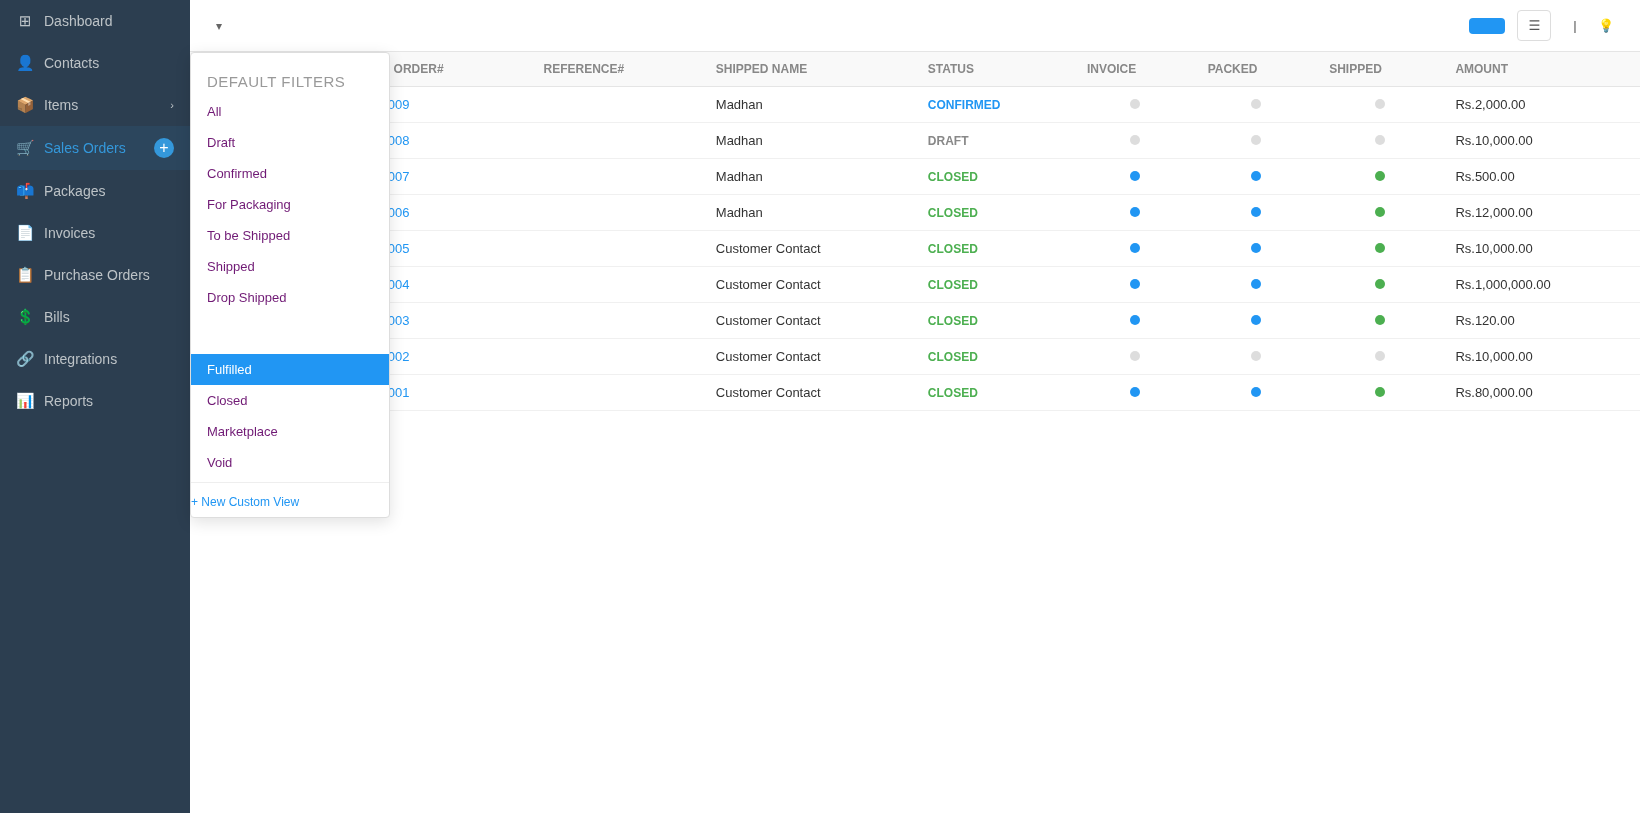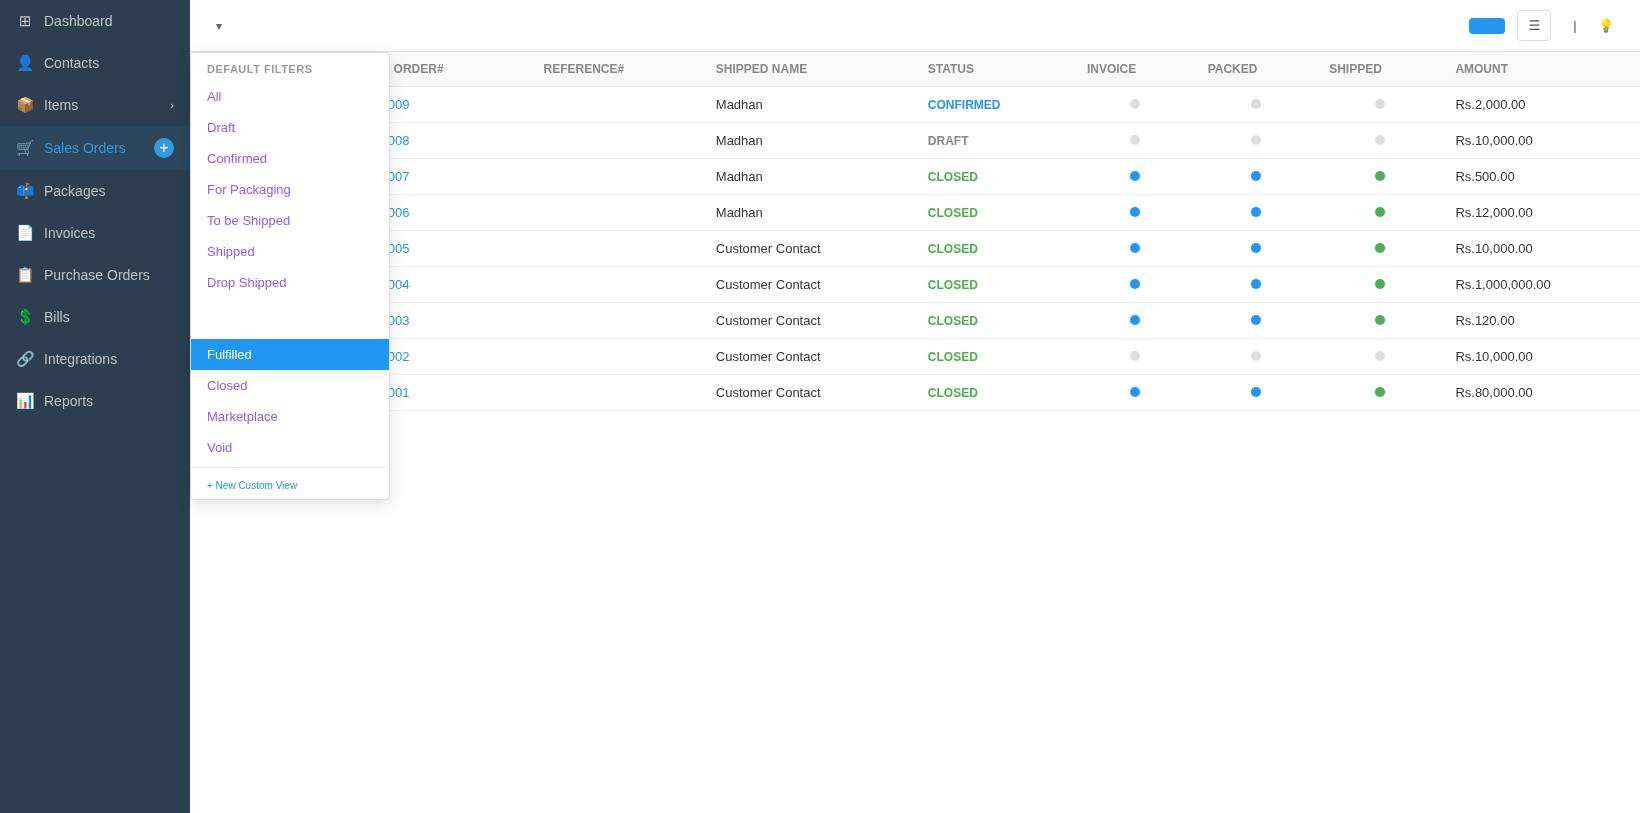--- a/index.html
+++ b/index.html
@@ -88,30 +88,30 @@
     td.center { text-align: center; }
 
     
     .dropdown-overlay {
       position: absolute; top: 52px; left: 190px;
       background: white; border: 1px solid #ddd;
       border-radius: 4px; box-shadow: 0 4px 16px rgba(0,0,0,0.12);
       z-index: 100; min-width: 200px;
     }
     .dropdown-section-label {
-      padding: 10px 16px 6px; font-size: 11px; font-weight: 700;
+      padding: 20px 16px 6px; font-size: 15px; font-weight: 400;
       color: #999; letter-spacing: 0.5px; text-transform: uppercase;
     }
     .dropdown-item {
-      padding: 8px 16px; cursor: pointer; font-size: 13px; color: #8b5cf6;
+      padding: 8px 16px; cursor: pointer; font-size: 13px; color: #701a75;
     }
     .dropdown-item.selected { background: #2196f3; color: white; margin-top: 41px; }
     .dropdown-divider { border-top: 1px solid #eee; margin: 4px 0; }
     .dropdown-new-custom {
-      padding: 8px 16px; cursor: pointer; font-size: 10px;
+      padding: 8px 0; cursor: pointer; font-size: 12px;
       color: #2196f3; display: flex; align-items: center; gap: 6px;
     }
   </style>
 </head>
 <body>
 
 <nav class="sidebar">
 
 <div class="sidebar-item">
       <span class="icon">⊞</span>

